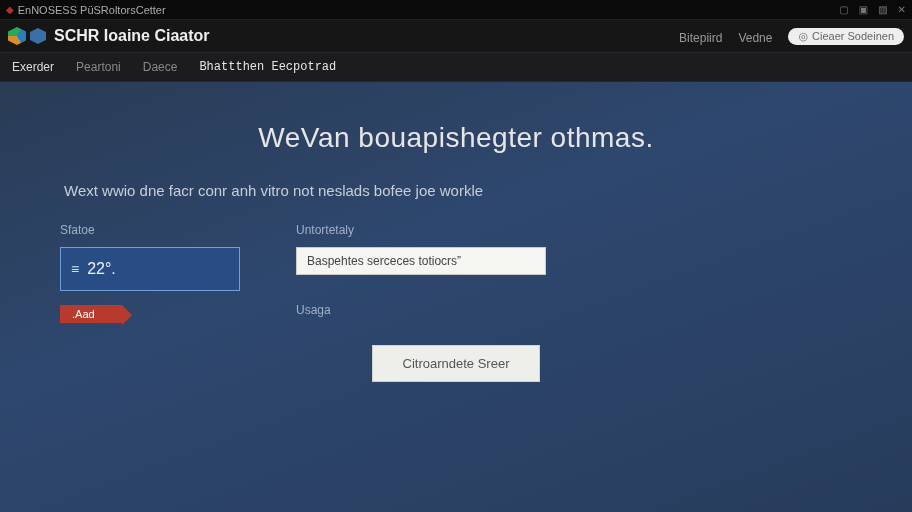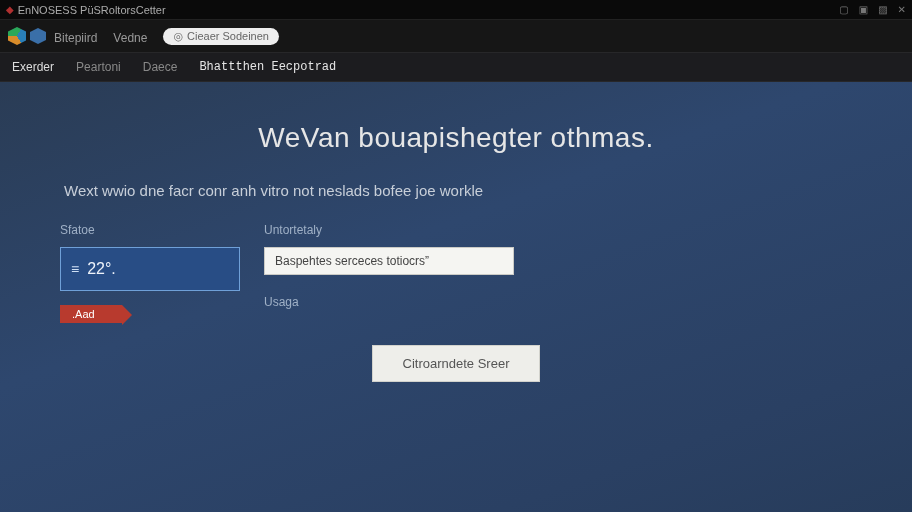--- a/index.html
+++ b/index.html
@@ -77,21 +77,21 @@
     font-size: 28px;
     font-weight: 300;
     margin: 8px 0 28px 0;
     letter-spacing: .5px;
   }
   .subtitle {
     color: #c7ced8;
     font-size: 15px;
     margin: 0 0 24px 4px;
   }
-  .form-row { display: flex; gap: 24px; }
+  .form-row { display: flex; gap: 56px; }
   .form-col { display: flex; flex-direction: column; }
   .field-label { color: #9fb0c6; font-size: 12px; margin-bottom: 10px; }
   .input-box {
     width: 180px; height: 44px;
     background: #284d85;
     border: 1px solid #6fa0d8;
     display: flex; align-items: center;
     padding: 0 10px;
     color: #eef3fa; font-size: 16px;
   }
@@ -115,21 +115,21 @@
     width: 62px;
     position: relative;
   }
   .tag-arrow::after {
     content: "";
     position: absolute; right: -10px; top: 0;
     border-top: 10px solid transparent;
     border-bottom: 10px solid transparent;
     border-left: 10px solid #b83a2e;
   }
-  .usage-label { color:#9fb0c6; font-size:12px; margin-top:20px; }
+  .usage-label { color:#9fb0c6; font-size:12px; margin-top:28px; }
   .submit-area { text-align: center; margin-top: 22px; }
   .submit-btn {
     display: inline-block;
     background: #eeeeea; color: #555;
     border: 1px solid #d2d2cc;
     padding: 10px 30px;
     font-size: 13px;
     cursor: pointer;
   }
 </style>
@@ -144,20 +144,21 @@
     <span>▢</span>
     <span>▣</span>
     <span>▨</span>
     <span>✕</span>
   </div>
 </div>
 
 <div class="headerbar">
   <div class="logo-cube"></div>
   <div class="logo-hex"></div>
+  <div class="app-title">SCHR Ioaine Ciaator</div>
   <div class="header-links">
     <span>Bitepiird</span>
     <span>Vedne</span>
     <span class="search-pill">
       <span>◎</span>
       <span>Cieaer Sodeinen</span>
     </span>
   </div>
 </div>
 

